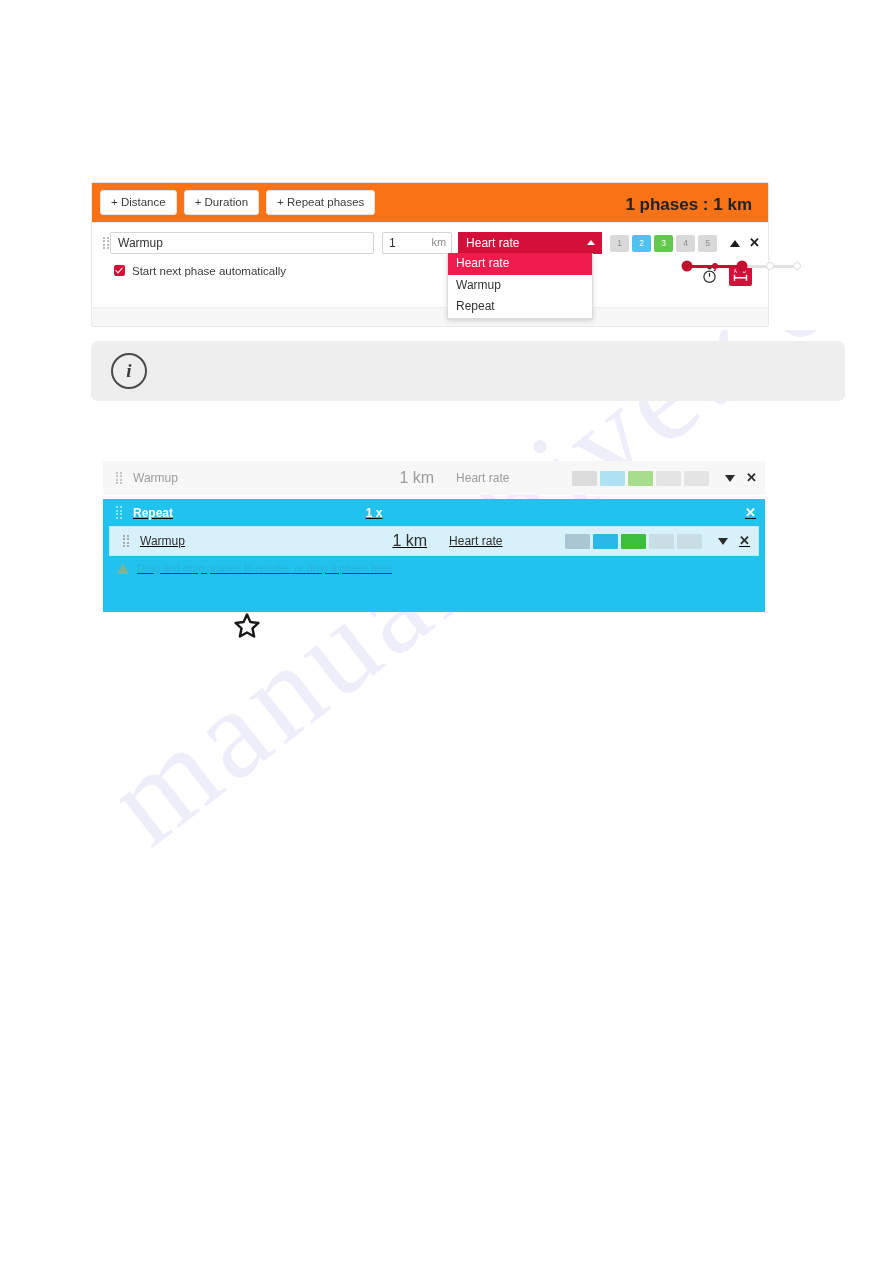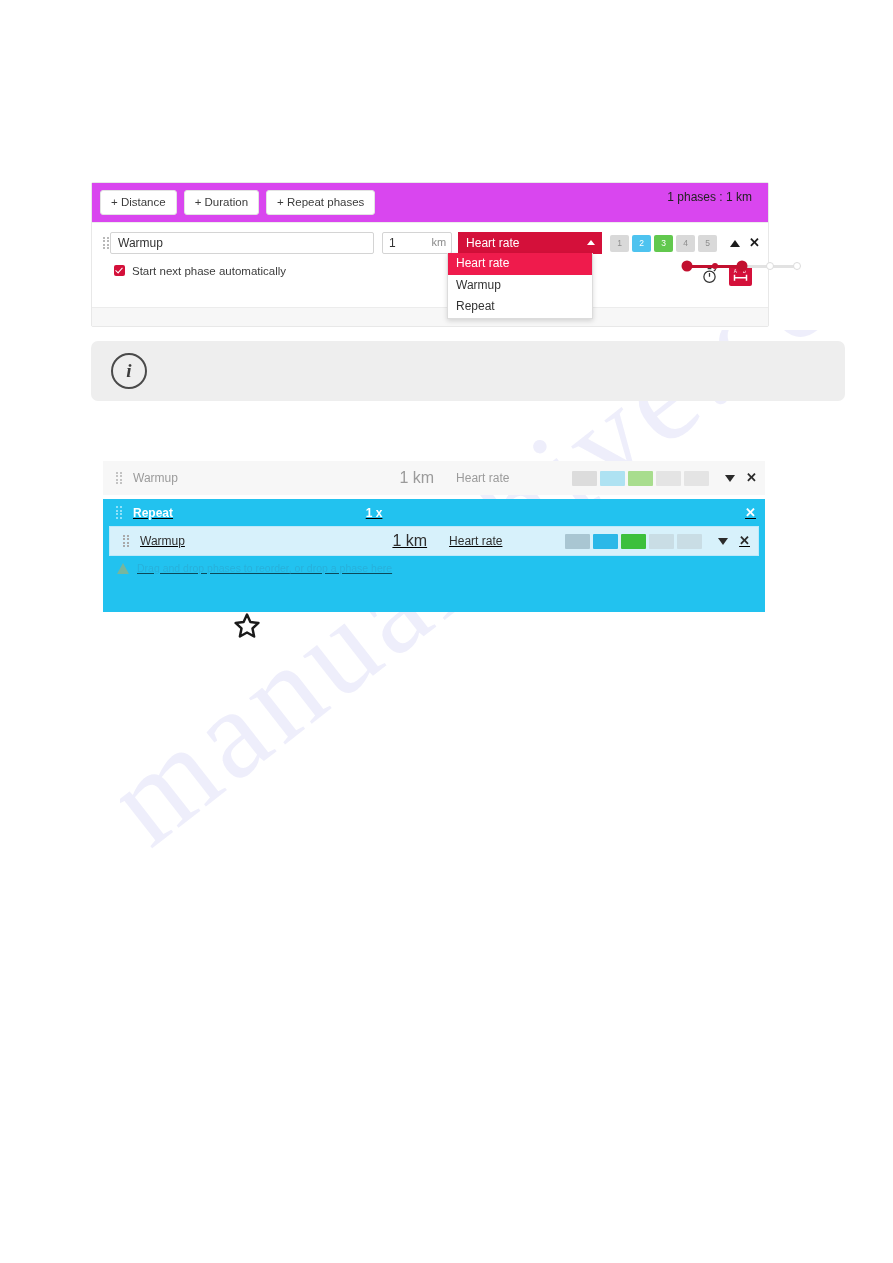--- a/index.html
+++ b/index.html
@@ -28,40 +28,40 @@
     position:absolute;
     left:91px; top:182px;
     width:676px;
     background:#f7f7f7;
     border:1px solid #e8e8e8;
     border-radius:2px;
     z-index:10;
   }
   .editor-toolbar{
     display:flex;
-    align-items:flex-start;
+    align-items:flex-end;
     padding:7px 10px 7px 8px;
-    background:#d946ef;
+    background:#f97316;
   }
   .tb-btn{
     background:#ffffff;
     border:1px solid #e3e3e3;
     border-radius:3px;
     font-size:11.5px;
     color:#3b3b3b;
     padding:4px 10px 5px 10px;
     margin-right:7px;
     line-height:14px;
     cursor:pointer;
     white-space:nowrap;
   }
   .tb-summary{
     margin-left:auto;
-    font-size:12px;
-    font-weight:normal;
+    font-size:17px;
+    font-weight:bold;
     color:#222;
     padding-right:6px;
     white-space:nowrap;
   }
 
   .phase-card{
     background:#ffffff;
     border-top:1px solid #ececec;
     border-bottom:1px solid #ececec;
     margin:0 0 0 0;

